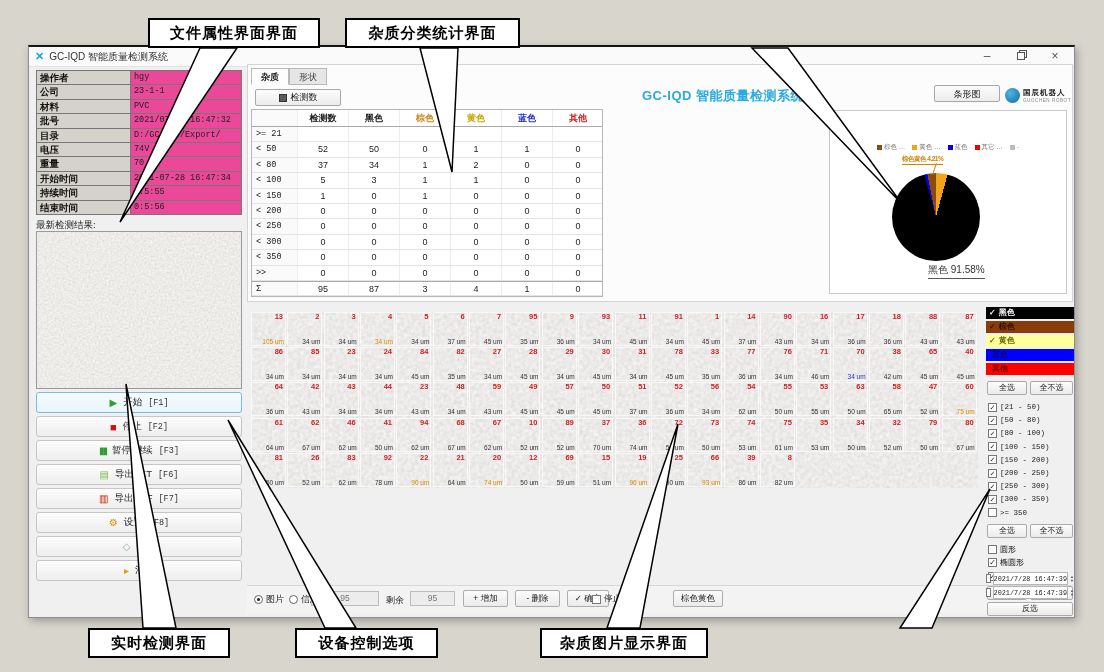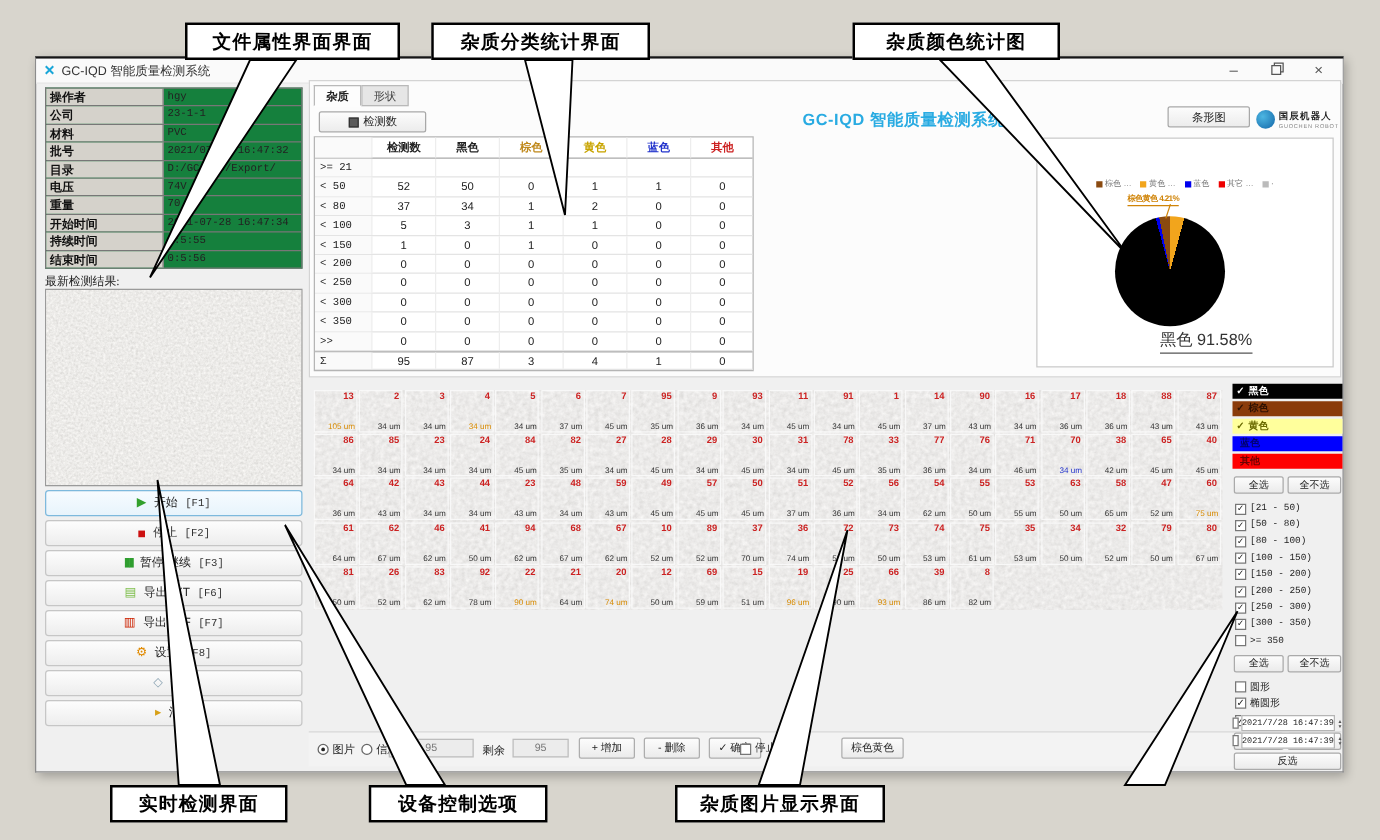--- a/index.html
+++ b/index.html
@@ -15,21 +15,21 @@
     border-bottom:1px solid #e3e3e3; display:flex; align-items:center; }
   #titlebar .appicon { color:#19a6d8; font-weight:bold; font-size:11px; margin:0 5px 0 6px; }
   #titlebar .apptitle { font-size:10px; color:#333; }
   .wctrl { position:absolute; top:0; width:30px; height:19px; text-align:center; line-height:18px;
     font-size:12px; color:#555; cursor:default; }
   .wctrl.min { right:72px; } .wctrl.max { right:38px; } .wctrl.cls { right:4px; }
   .maxbox { display:inline-block; width:8px; height:8px; border:1px solid #555;
     box-shadow:2px -2px 0 -1px #fafafa, 2px -2px 0 0 #555; margin-top:5px; }
 
   
-  #prop-table { position:absolute; left:7px; top:23px; width:206px; border:1px solid #777; border-bottom:none; background:#15803d; }
+  #prop-table { position:absolute; left:7px; top:23px; width:206px; border:1px solid #777; border-bottom:none; background:#ec4899; }
   .prow { display:flex; height:14.4px; border-bottom:1px solid #777; }
   .prow .pl { width:94px; background:#d5d2cb; border-right:1px solid #777; font-size:9.5px; font-weight:bold;
     padding:1px 3px; color:#111; font-family:"Liberation Serif", serif; overflow:hidden; white-space:nowrap; }
   .prow .pv { flex:1; font-size:8.5px; font-family:"Liberation Mono", monospace; padding:1px 3px;
     color:#222; overflow:hidden; white-space:nowrap; }
   #latest-label { position:absolute; left:7px; top:172px; font-size:9.5px; color:#222; font-family:"Liberation Serif", serif; }
   #live-image { position:absolute; left:7px; top:184px; width:206px; height:158px; border:1px solid #9a9a9a; background:#e7e6e2; }
   #live-image svg { display:block; }
 
   
@@ -77,21 +77,21 @@
   #pie-panel { position:absolute; left:800px; top:63px; width:238px; height:184px; background:#fff; border:1px solid #c9c9c9; }
   #pie-title { position:absolute; left:0; top:10px; width:100%; text-align:center; font-size:13px; font-weight:bold;
     color:#4456cc; font-family:"Liberation Serif", serif; letter-spacing:2px; }
   #pie-legend { position:absolute; left:0; top:32px; width:100%; display:flex; justify-content:center; gap:7px; align-items:center; }
   .lgi { display:flex; align-items:center; gap:2px; font-size:6.5px; color:#777; }
   .lgi .sw { width:5px; height:5px; }
   #pie { position:absolute; left:62px; top:62px; width:88px; height:88px; border-radius:50%; }
   #pie-note-small { position:absolute; left:72px; top:44px; font-size:6.5px; color:#d08408; font-weight:bold;
     letter-spacing:-0.5px; border-bottom:1px solid #d08408; }
   #pie-leader { position:absolute; left:104px; top:52px; width:1px; height:12px; background:#d08408; transform:rotate(18deg); }
-  #pie-note-black { position:absolute; left:98px; top:152px; font-size:13px; color:#333;
+  #pie-note-black { position:absolute; left:98px; top:152px; font-size:10px; color:#333;
     border-bottom:1px solid #555; padding-bottom:1px; }
 
   
   #grid { position:absolute; left:222px; top:265px; width:727px; height:176px; }
   #grid-noise { position:absolute; left:0; top:0; }
   .cell { position:absolute; width:35px; height:34px; border:1px solid rgba(250,250,250,.9); }
   .cell .cid { position:absolute; right:2px; top:0px; font-size:7.5px; font-weight:bold; color:#cc2222; line-height:8px; }
   .cell .csz { position:absolute; right:1px; bottom:0px; font-size:6.5px; color:#333; line-height:7px; }
   .cell .csz.o { color:#d78a00; } .cell .csz.b { color:#2233cc; }
 
@@ -899,17 +899,16 @@
     <polygon points="420,48 458,48 452,172" fill="#ffffff" stroke="#000000" stroke-width="1.5"></polygon>
     <polygon points="752,48 788,48 902,204" fill="#ffffff" stroke="#000000" stroke-width="1.5"></polygon>
     <polygon points="143,628 176,628 126,384" fill="#ffffff" stroke="#000000" stroke-width="1.5"></polygon>
     <polygon points="325,628 356,628 228,420" fill="#ffffff" stroke="#000000" stroke-width="1.5"></polygon>
     <polygon points="607,628 640,628 678,424" fill="#ffffff" stroke="#000000" stroke-width="1.5"></polygon>
     <polygon points="900,628 932,628 990,489" fill="#ffffff" stroke="#000000" stroke-width="1.5"></polygon>
   </svg>
 
   <div class="callout" style="left:148px;top:18px;width:172px">文件属性界面界面</div>
   <div class="callout" style="left:345px;top:18px;width:175px">杂质分类统计界面</div>
-  <div class="callout" style="left:682px;top:18px;width:166px">杂质颜色统计图</div>
   <div class="callout" style="left:88px;top:628px;width:142px">实时检测界面</div>
   <div class="callout" style="left:295px;top:628px;width:143px">设备控制选项</div>
   <div class="callout" style="left:540px;top:628px;width:168px">杂质图片显示界面</div>
 </div>
 
 </body></html>

